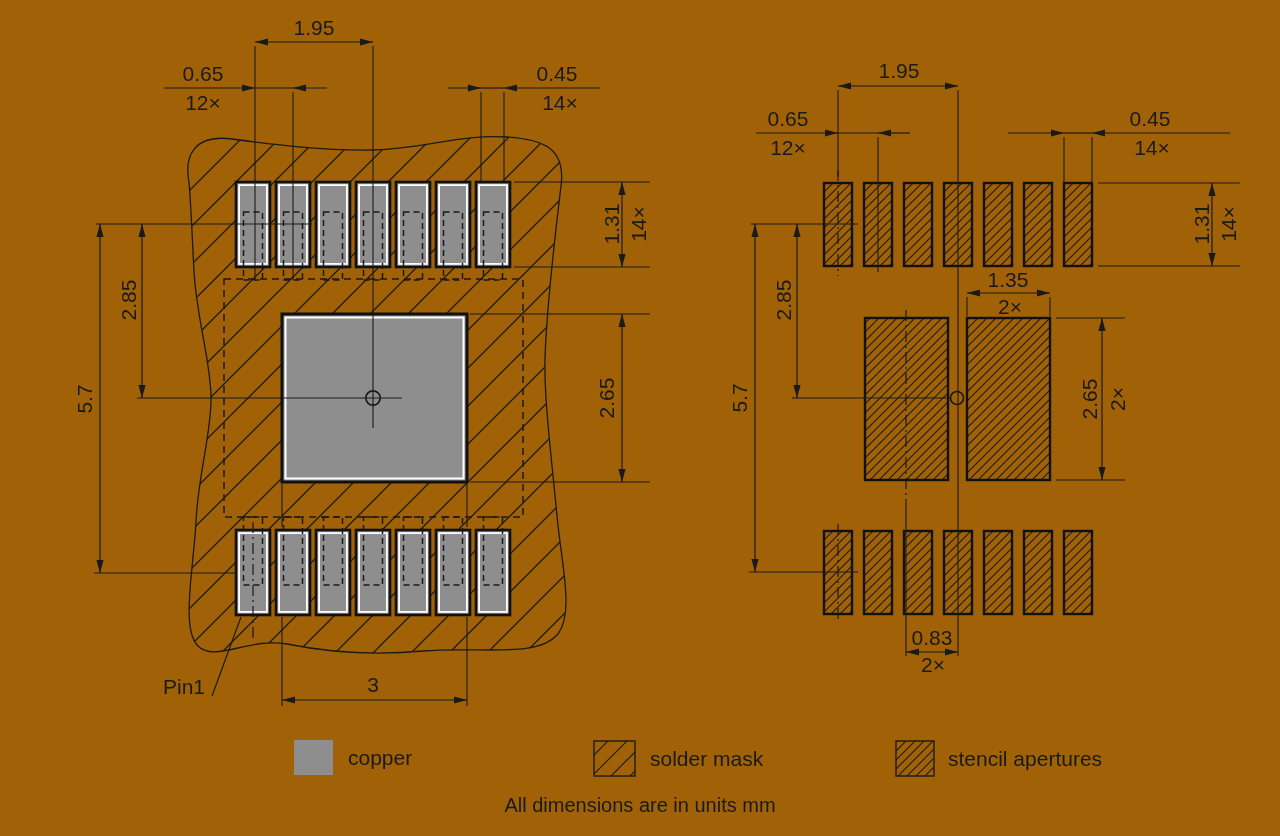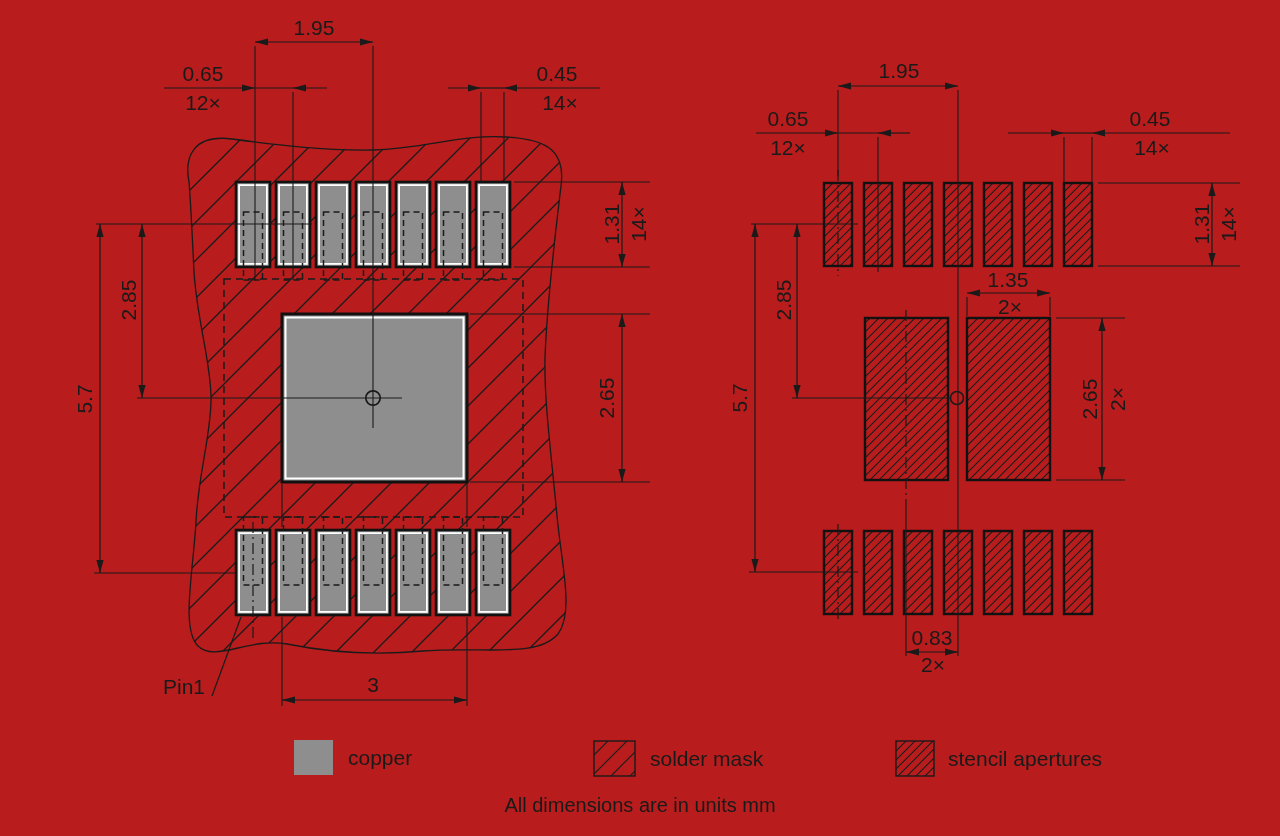--- a/index.html
+++ b/index.html
@@ -1,16 +1,16 @@
 <!DOCTYPE html>
 <html><head>
 <meta charset="utf-8">
 <style>
   html,body{margin:0;padding:0;background:#ffffff;}
-  .stage{position:relative;width:1280px;height:836px;background:#b91c1c;overflow:hidden;}
+  .stage{position:relative;width:1280px;height:836px;background:#a16207;overflow:hidden;}
   svg{display:block;}
   text{font-family:"Liberation Sans","DejaVu Sans",sans-serif;fill:#1a1a1a;}
   .dimtxt{font-size:21px;}
   .notetxt{font-size:20px;}
   .legtxt{font-size:21px;}
 </style>
 </head>
 <body>
 
 <div class="stage">

